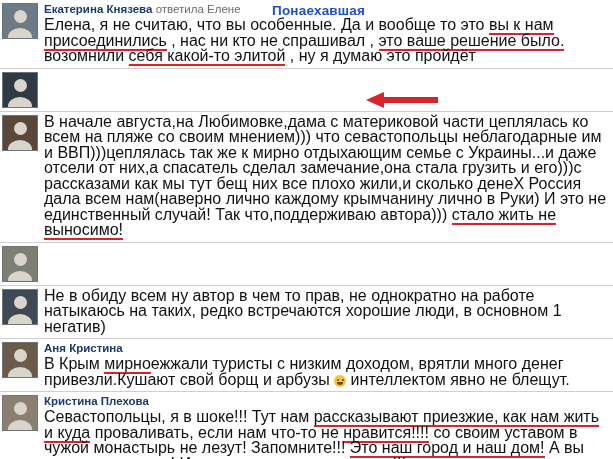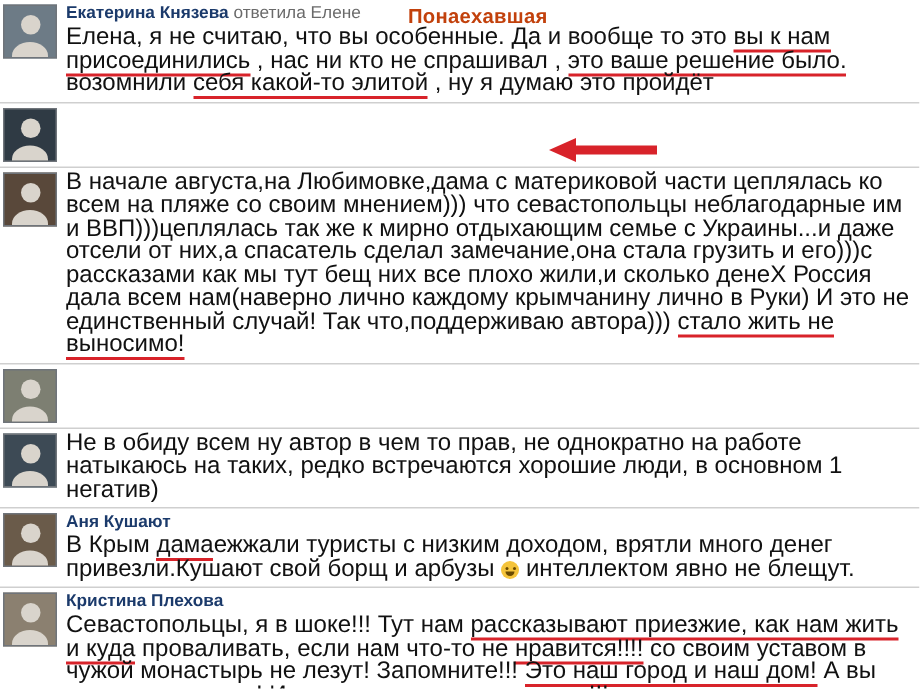--- a/index.html
+++ b/index.html
@@ -94,21 +94,21 @@
     word-wrap: break-word;
   }
   .u-red {
     border-bottom: 2px solid #d8232a;
     padding-bottom: 0px;
   }
   .hl-title {
     position: absolute;
     left: 272px;
     top: 3px;
-    color: #c2410c;
+    color: #1d4ed8;
     font-weight: bold;
     font-size: 13.5px;
     font-family: "Liberation Sans", sans-serif;
     letter-spacing: 0.2px;
   }
   .emoji {
     display: inline-block;
     width: 12px;
     height: 12px;
     border-radius: 50%;
@@ -223,24 +223,24 @@
     </div>
   </div>
 
   <div class="comment">
     <div class="avatar av-f">
         <span class="head"></span>
         <span class="body"></span>
       </div>
     <div class="body-col">
       <div class="meta">
-        <span class="author">Аня Кушают</span>
-      </div>
-      <div class="text">
-        <span>В Крым </span><span class="u-red">дама</span><span>ежжали туристы с низким доходом, врятли много денег привезли.Кушают свой борщ и арбузы </span><span class="emoji"></span><span> интеллектом явно не блещут.</span>
+        <span class="author">Аня Кристина</span>
+      </div>
+      <div class="text">
+        <span>В Крым </span><span class="u-red">мирно</span><span>ежжали туристы с низким доходом, врятли много денег привезли.Кушают свой борщ и арбузы </span><span class="emoji"></span><span> интеллектом явно не блещут.</span>
       </div>
     </div>
   </div>
 
   <div class="comment">
     <div class="avatar av-g">
         <span class="head"></span>
         <span class="body"></span>
       </div>
     <div class="body-col">

